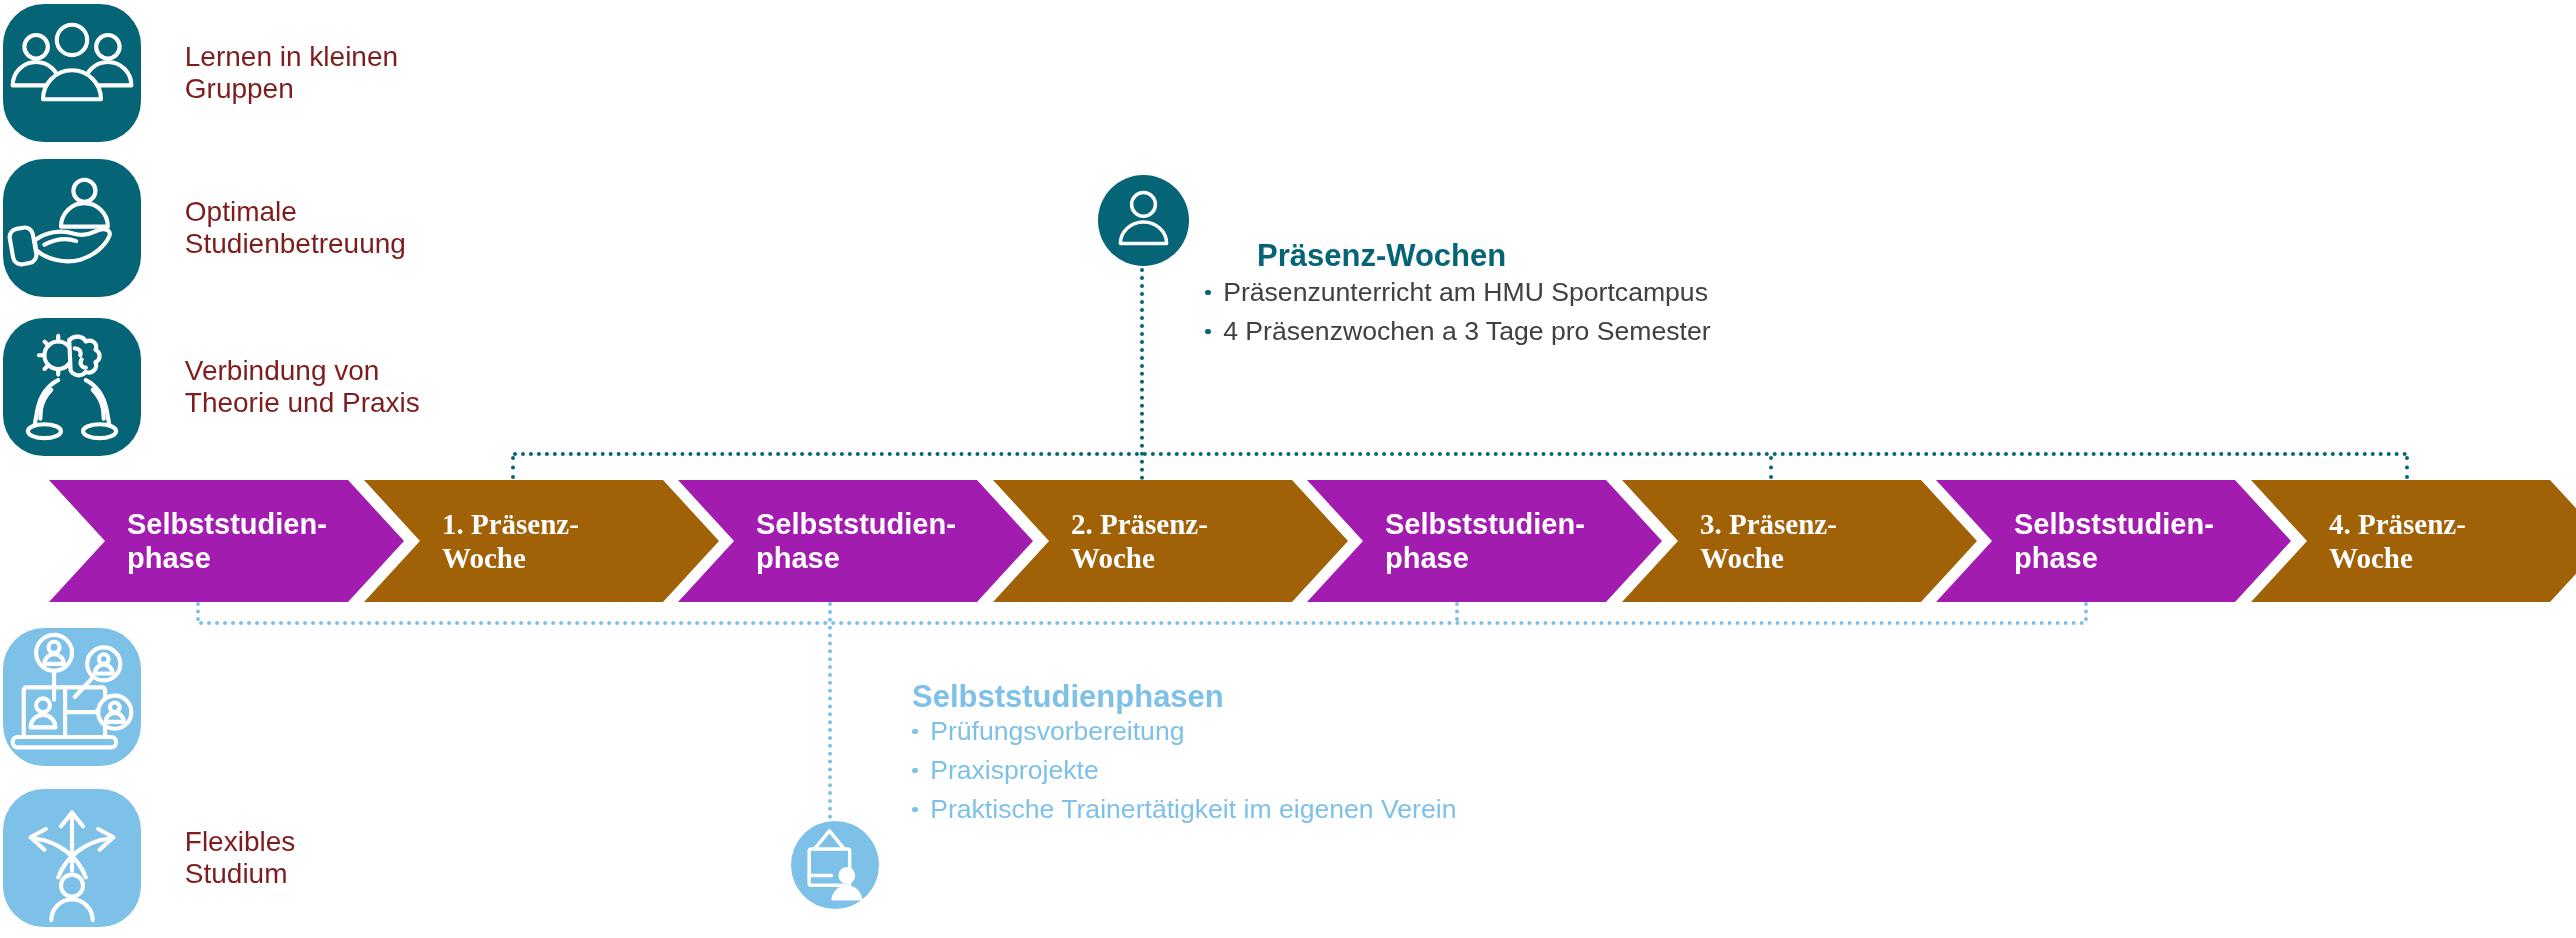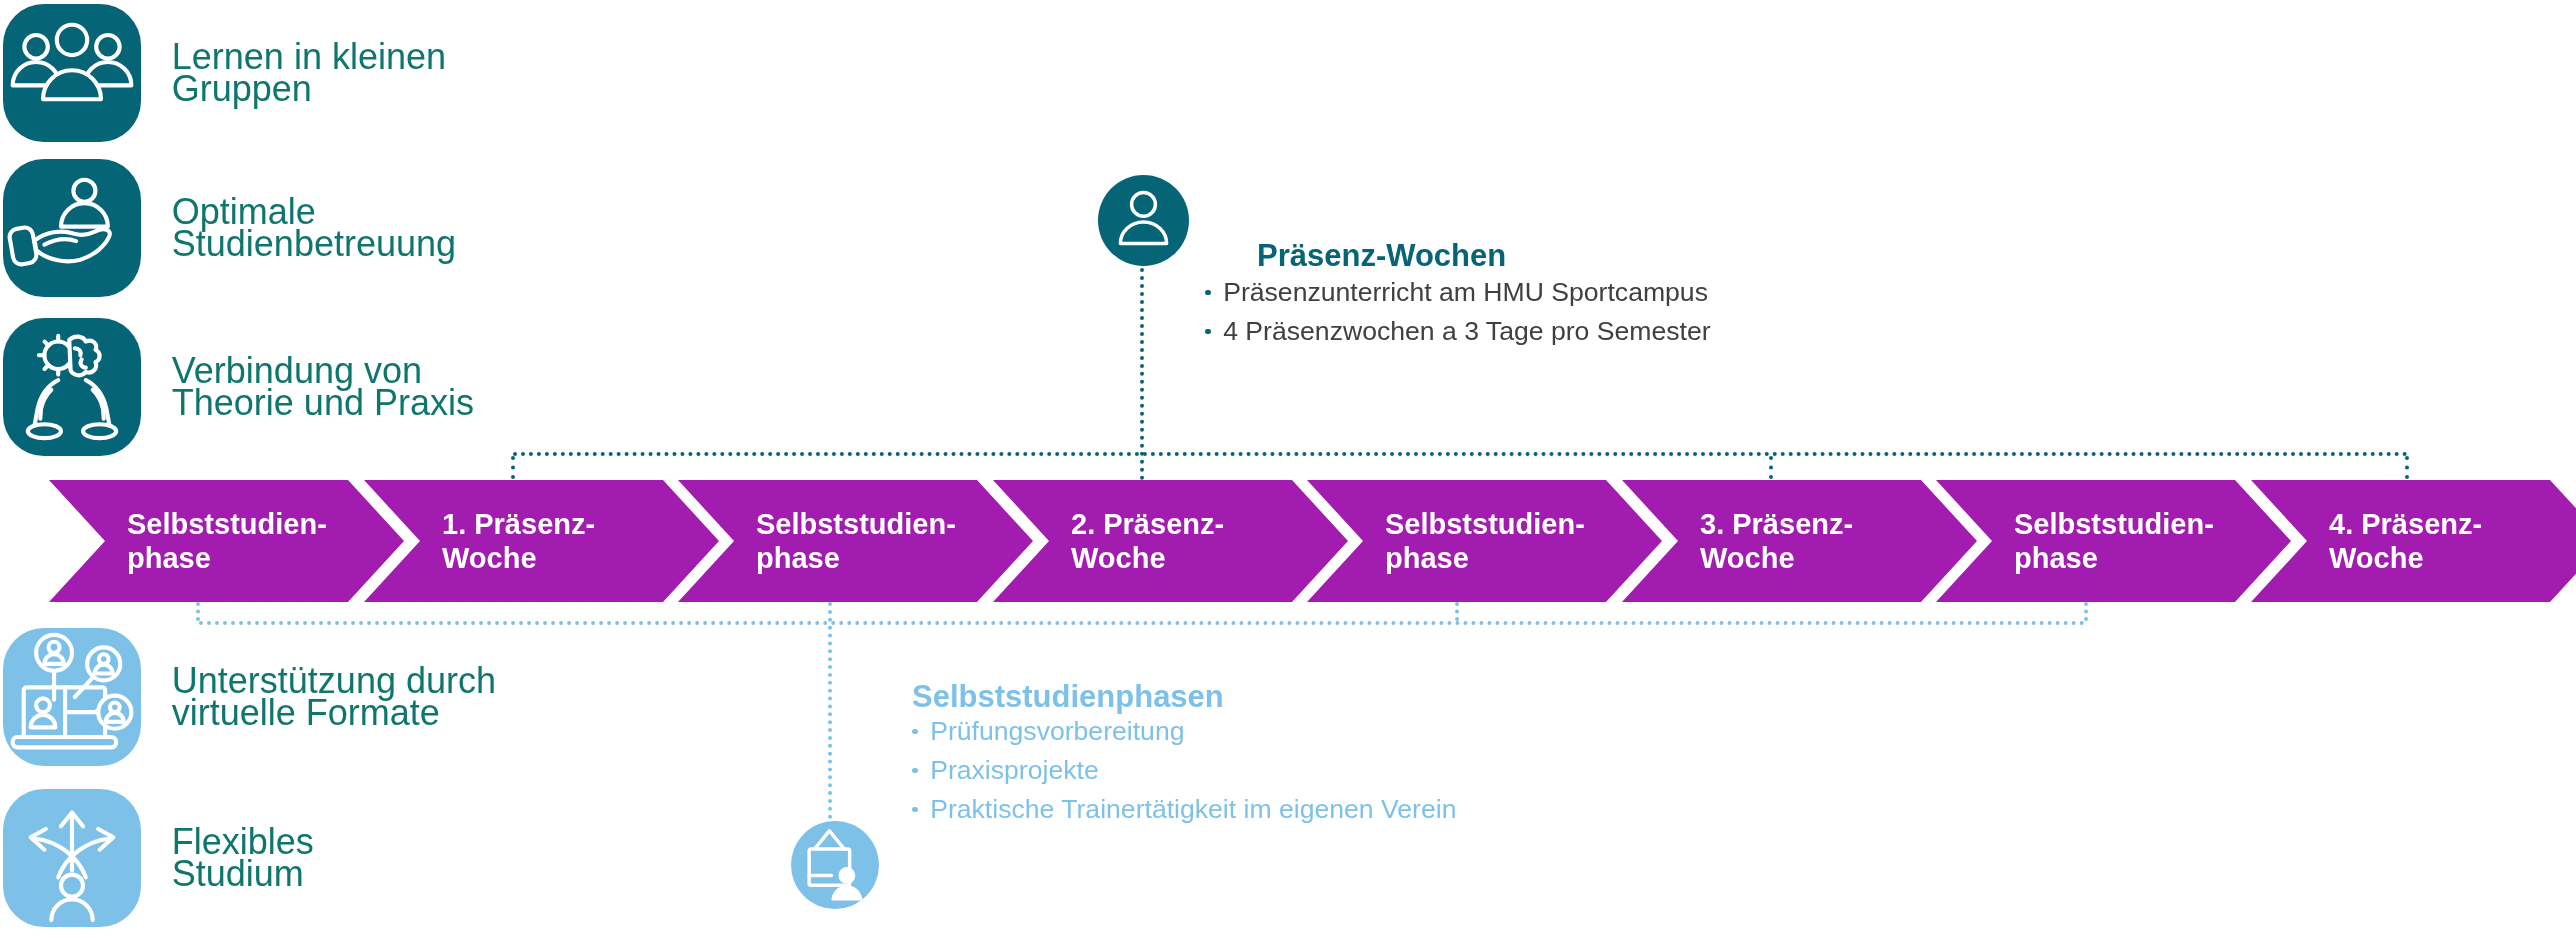--- a/index.html
+++ b/index.html
@@ -8,29 +8,29 @@
     background:#ffffff;
     font-family:"Liberation Sans", sans-serif;
   }
 
   
   .benefit{position:absolute;left:2.8px;display:flex;align-items:center;}
   .benefit-icon{width:138px;height:138px;border-radius:41px;flex:0 0 auto;
     display:flex;align-items:center;justify-content:center;}
   .benefit-icon.dark{background:#066477;}
   .benefit-icon.light{background:#7ec1e8;}
-  .benefit-label{margin-left:31px;font-size:36px;line-height:32px;color:#0f766e;}
+  .benefit-label{margin-left:44px;font-size:28px;line-height:32px;color:#7f1d1d;}
   .benefit-label span{display:block;white-space:nowrap;}
 
   
   .chevron{position:absolute;top:480px;width:355px;height:122px;
     clip-path:polygon(0 0,299px 0,355px 61px,299px 122px,0 122px,56px 61px);
     display:flex;flex-direction:column;justify-content:center;}
   .chevron.light{background:#a21caf;}
-  .chevron.dark{background:#a21caf;}
+  .chevron.dark{background:#a16207;font-family:Liberation Serif, serif;}
   .chevron-label{padding-left:78px;color:#ffffff;font-weight:bold;
     font-size:29px;line-height:34px;}
   .chevron-label span{display:block;white-space:nowrap;}
 
   
   .dot-h-dark{position:absolute;height:0;border-top:4.2px dotted #066477;}
   .dot-v-dark{position:absolute;width:0;border-left:4.2px dotted #066477;}
   .dot-h-light{position:absolute;height:0;border-top:4.2px dotted #7ec1e8;}
   .dot-v-light{position:absolute;width:0;border-left:4.2px dotted #7ec1e8;}
 
@@ -123,24 +123,20 @@
       <circle cx="74" cy="28" r="8"></circle>
       <path d="M60 52 a14 14 0 0 1 28 0 z"></path>
       <circle cx="146" cy="52" r="24" fill="#7ec1e8"></circle>
       <circle cx="146" cy="45" r="7"></circle>
       <path d="M133 66 a13 13 0 0 1 26 0 z"></path>
       <circle cx="162" cy="122" r="24" fill="#7ec1e8"></circle>
       <circle cx="162" cy="115" r="7"></circle>
       <path d="M149 136 a13 13 0 0 1 26 0 z"></path>
     </svg>
   </div>
-  <div class="benefit-label">
-    <span>Unterstützung durch</span>
-    <span>virtuelle Formate</span>
-  </div>
 </div>
 
 <div class="benefit" style="top:789px">
   <div class="benefit-icon light">
     <svg width="140" height="140" viewBox="0 0 200 200" fill="none" stroke="#ffffff" stroke-width="6" stroke-linecap="round" stroke-linejoin="round">
       <path d="M100 118 L100 40"></path>
       <path d="M84 54 L100 34 L116 54"></path>
       <path d="M120 128 C108 96 78 76 48 72"></path>
       <path d="M62 58 L40 70 L60 88"></path>
       <path d="M80 128 C92 96 122 76 152 72"></path>

